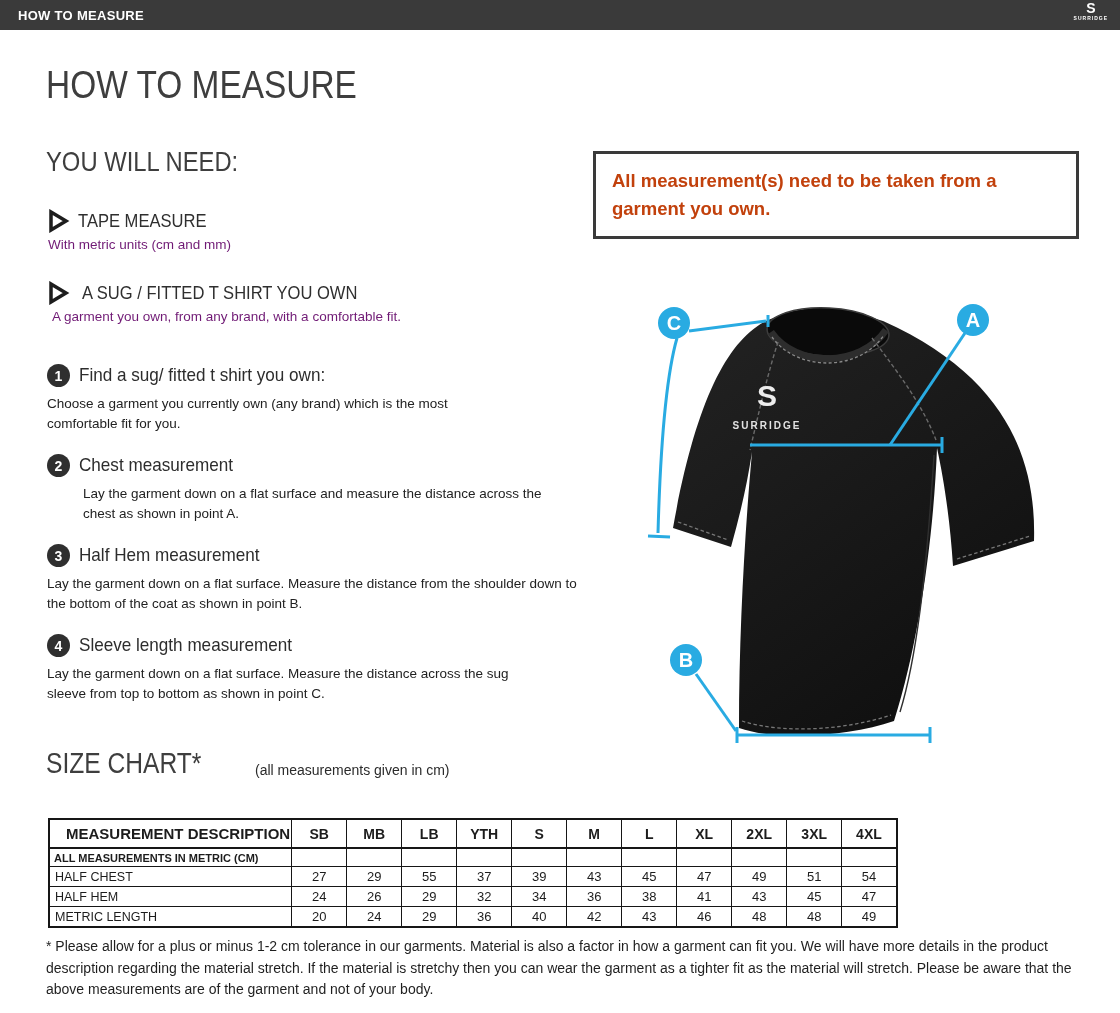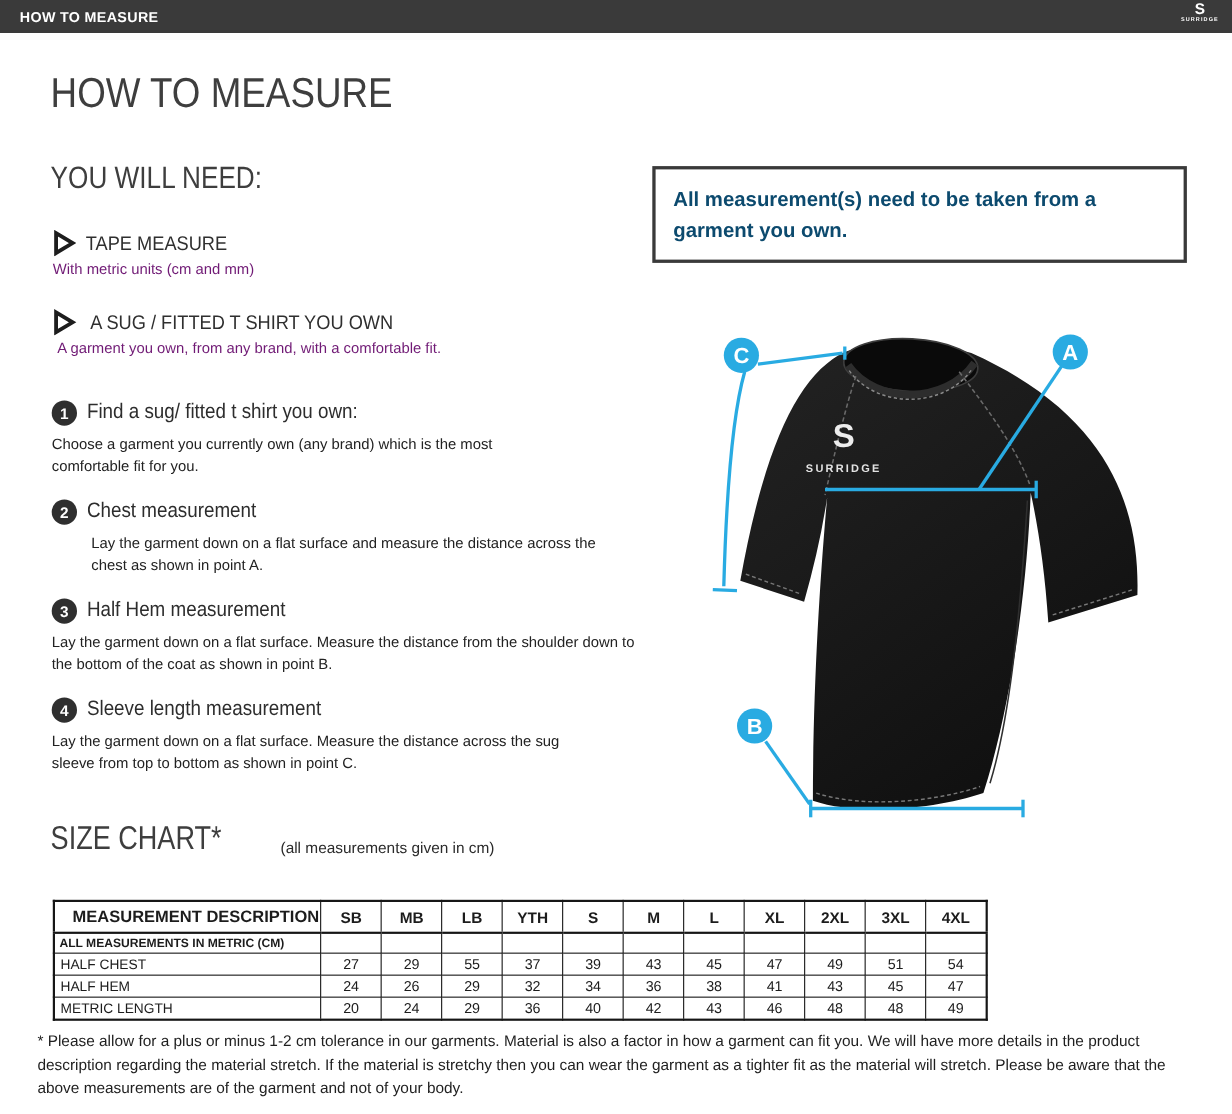--- a/index.html
+++ b/index.html
@@ -26,21 +26,21 @@
 
   
   .need-item-title{position:absolute;font-size:18px;color:#2f2f2f;white-space:nowrap;
                    transform:scaleX(.92);transform-origin:left top;}
   .need-item-sub{position:absolute;font-size:13.5px;color:#701a75;white-space:nowrap;}
   .tri{position:absolute;width:22px;height:24px;}
 
   
   .notice{position:absolute;left:593px;top:151px;width:448px;min-height:52px;
           border:3px solid #3a3a3a;padding:13px 16px;font-size:18.5px;font-weight:bold;
-          line-height:1.5;color:#0c4a6e;}
+          line-height:1.5;color:#c2410c;}
 
   
   .step-badge{position:absolute;width:23px;height:23px;border-radius:50%;background:#2f2f2f;
               color:#fff;font-size:14px;font-weight:bold;display:flex;align-items:center;
               justify-content:center;}
   .step-title{position:absolute;font-size:19px;color:#2d2d2d;white-space:nowrap;
               transform:scaleX(.9);transform-origin:left top;}
   .step-body{position:absolute;font-size:13.5px;color:#222;line-height:1.45;}
 
   
@@ -49,21 +49,21 @@
   .chart td,.chart th{border:1px solid #161616;overflow:hidden;white-space:nowrap;}
   .chart th{height:25px;font-size:14px;font-weight:bold;text-align:center;color:#1c1c1c;}
   .chart th.desc{text-align:right;padding-left:16px;font-size:15px;}
   .chart td{height:17px;font-size:13px;text-align:center;color:#1c1c1c;margin-left:28px;}
   .chart td.lbl{text-align:left;padding-left:5px;font-size:12.5px;}
   .chart tr.metric td{height:15px;}
   .chart td.metric-lbl{font-size:11px;font-weight:bold;text-align:left;padding-left:4px;}
   .chart tr.hdr th{border-bottom:2px solid #161616;}
 
   
-  .footnote{position:absolute;left:34px;top:936px;width:1042px;font-size:14px;
+  .footnote{position:absolute;left:46px;top:936px;width:1042px;font-size:14px;
             line-height:1.55;color:#1f1f1f;}
 
   .shirt-svg{position:absolute;left:600px;top:280px;}
 </style>
 </head>
 <body>
 
 <div class="page">
 
   <div class="topbar">

